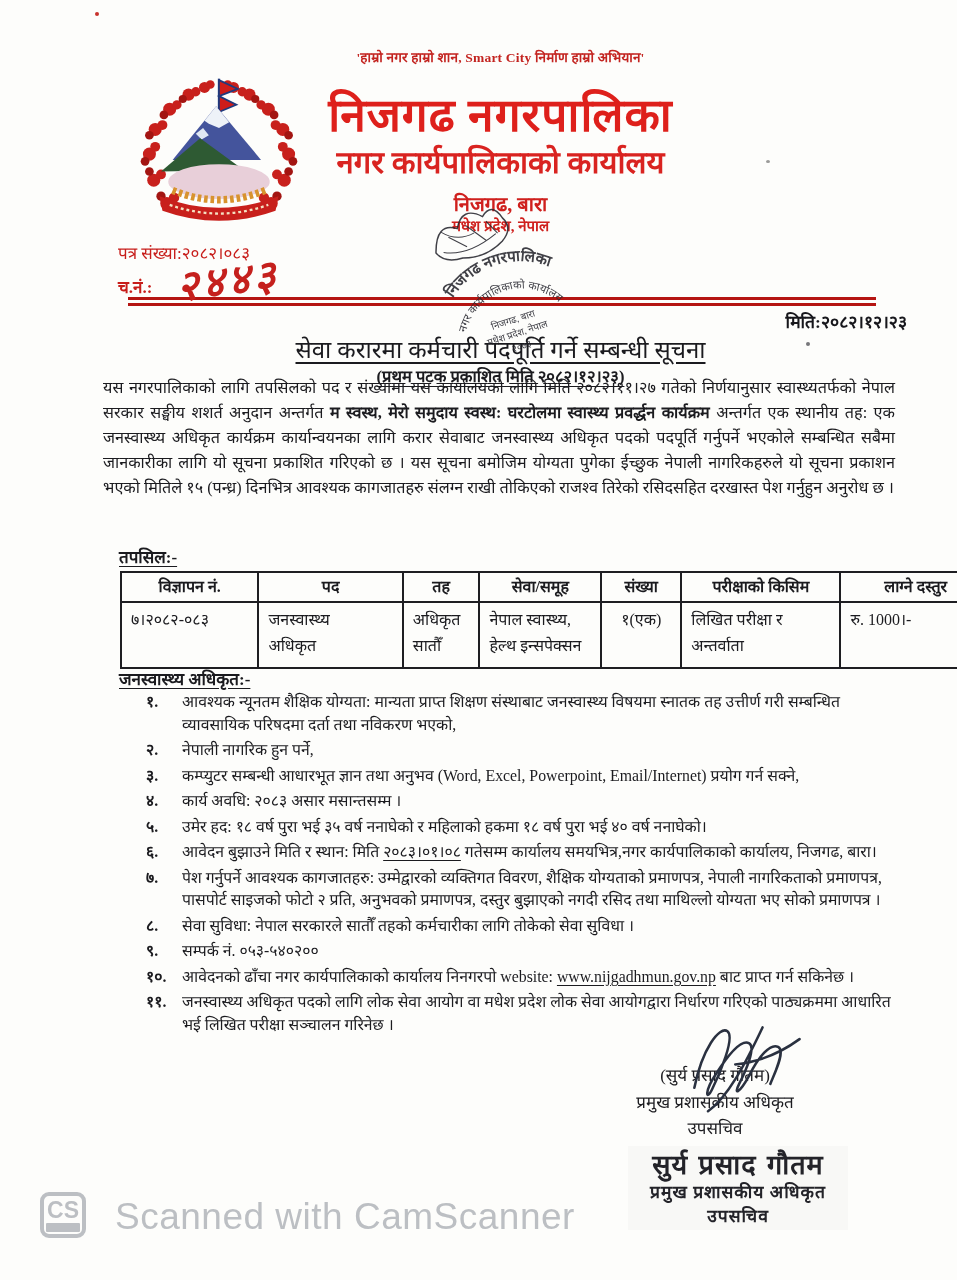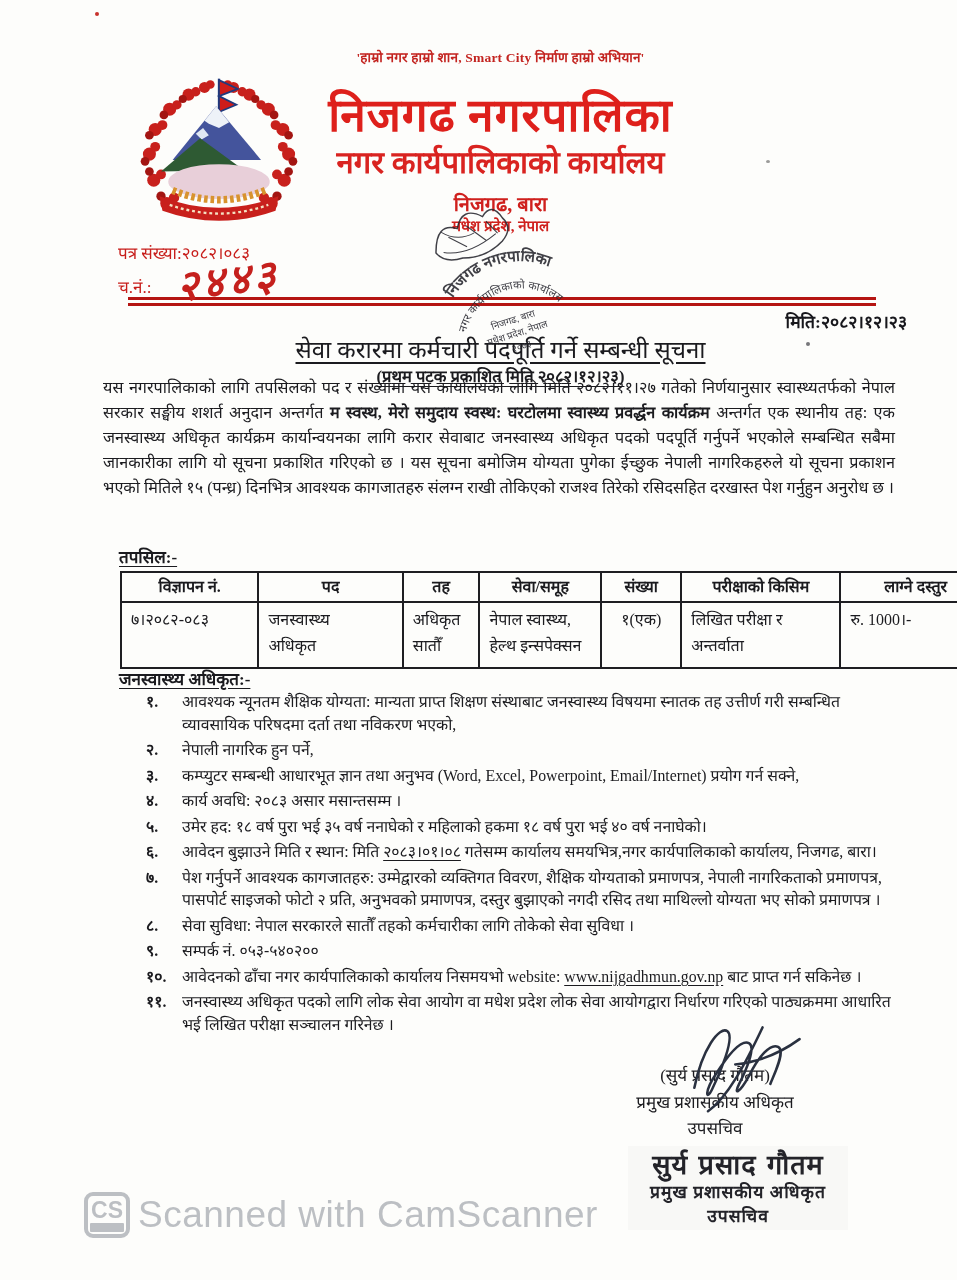--- a/index.html
+++ b/index.html
@@ -12,21 +12,21 @@
   .center-band{left:44px;right:0;text-align:center;}
   
   .slogan{top:48px;font-size:13.5px;font-weight:bold;color:#c32420;letter-spacing:.2px;}
   .logo{left:132px;top:70px;width:174px;height:174px;}
   .muni-title{top:82px;font-size:46px;font-weight:bold;color:#de201b;letter-spacing:1px;}
   .office-title{top:140px;font-size:31px;font-weight:bold;color:#d92320;}
   .addr1{top:190px;font-size:20px;font-weight:bold;color:#cf201d;}
   .addr2{top:215px;font-size:15px;font-weight:bold;color:#cf201d;}
   .round-stamp{left:366px;top:190px;width:270px;height:185px;z-index:6;opacity:.88;}
   .letter-no{left:118px;top:241px;font-size:17px;font-weight:normal;color:#c71d1a;}
-  .ch-no{left:118px;top:275px;font-size:17px;font-weight:normal;color:#c71d1a;}
+  .ch-no{left:118px;top:275px;font-size:17px;font-weight:bold;color:#c71d1a;}
   .ch-no-hand{left:176px;top:250px;font-size:42px;font-weight:600;color:#c5201d;
     transform:rotate(-7deg);font-style:italic;letter-spacing:4px;z-index:3;}
   .phone-box{left:734px;top:246px;width:170px;height:36px;border:2.5px solid #2f2f33;
     background:#fffdfb;box-shadow:3px 4px 0 0 rgba(70,70,75,.85);
     display:flex;align-items:center;justify-content:center;z-index:2;}
   .phone-box span{font-size:13.5px;font-weight:bold;color:#c7201d;}
   .dbl-line{left:128px;top:297px;width:748px;height:3px;border-top:3.5px solid #b51512;
     border-bottom:3px solid #b51512;z-index:1;}
   .issue-date{top:309px;right:50px;font-size:17.5px;font-weight:bold;color:#17171c;}
   .notice-title{top:332px;font-size:24px;font-weight:normal;text-decoration:underline;text-underline-offset:4px;}
@@ -51,21 +51,21 @@
   .u{text-decoration:underline;text-underline-offset:3px;}
   
   .sig-svg{left:674px;top:1006px;width:142px;height:112px;z-index:4;}
   .sig-block{left:600px;top:1063px;width:230px;text-align:center;font-size:17px;line-height:26.5px;z-index:3;}
   .name-stamp{left:628px;top:1146px;width:220px;text-align:center;background:rgba(40,40,40,.025);
     padding:4px 0 2px;color:#232329;}
   .stamp-name{font-size:27px;font-weight:bold;letter-spacing:1px;line-height:30px;
     font-family:"DejaVu Sans", sans-serif;}
   .stamp-line{font-size:17.5px;font-weight:bold;line-height:24px;letter-spacing:1px;}
   
-  .wm{left:40px;top:1192px;display:flex;align-items:center;gap:8px;color:#bcbfc3;margin-left:44px;}
+  .wm{left:40px;top:1192px;display:flex;align-items:flex-end;gap:29px;color:#bcbfc3;}
   .wm-icon{position:relative;width:46px;height:46px;border:4.5px solid #bcbfc3;border-radius:9px;
     font-family:"Liberation Sans", sans-serif;font-weight:bold;font-size:23px;
     display:flex;justify-content:center;padding-top:1px;box-sizing:border-box;}
   .wm-icon .bar{position:absolute;left:2px;right:2px;bottom:2px;height:9px;background:#bcbfc3;border-radius:1px;}
   .wm-text{font-family:"Liberation Sans", sans-serif;font-size:37px;font-weight:500;letter-spacing:.5px;}
   
   .speck{border-radius:50%;}
 </style>
 </head>
 <body>
@@ -281,21 +281,21 @@
       <div class="req-item">
         <span class="req-num">८.</span>
         <span class="req-text"><span>सेवा सुविधा: नेपाल सरकारले सातौँ तहको कर्मचारीका लागि तोकेको सेवा सुविधा ।</span></span>
       </div>
       <div class="req-item">
         <span class="req-num">९.</span>
         <span class="req-text"><span>सम्पर्क नं. ०५३-५४०२००</span></span>
       </div>
       <div class="req-item">
         <span class="req-num">१०.</span>
-        <span class="req-text"><span>आवेदनको ढाँचा नगर कार्यपालिकाको कार्यालय निसमयभो website: </span><span class="u">www.nijgadhmun.gov.np</span><span> बाट प्राप्त गर्न सकिनेछ ।</span></span>
+        <span class="req-text"><span>आवेदनको ढाँचा नगर कार्यपालिकाको कार्यालय निनगरपो website: </span><span class="u">www.nijgadhmun.gov.np</span><span> बाट प्राप्त गर्न सकिनेछ ।</span></span>
       </div>
       <div class="req-item">
         <span class="req-num">११.</span>
         <span class="req-text"><span>जनस्वास्थ्य अधिकृत पदको लागि लोक सेवा आयोग वा मधेश प्रदेश लोक सेवा आयोगद्वारा निर्धारण गरिएको पाठ्यक्रममा आधारित भई लिखित परीक्षा सञ्चालन गरिनेछ ।</span></span>
       </div>
     </div>
 
   <svg class="abs sig-svg" viewBox="0 0 140 115">
     <path d="M18,84 C26,44 44,20 52,26 C60,32 44,70 36,86 C30,98 28,88 40,70 C54,48 66,34 74,38 C82,42 70,68 64,80 C58,92 64,90 74,72 C84,52 96,38 104,42 C112,46 100,70 96,80 M88,22 C70,60 52,94 32,108 M60,60 C80,58 104,50 126,34" stroke="#2a3140" stroke-width="2.6" fill="none" stroke-linecap="round"></path>
   </svg>

